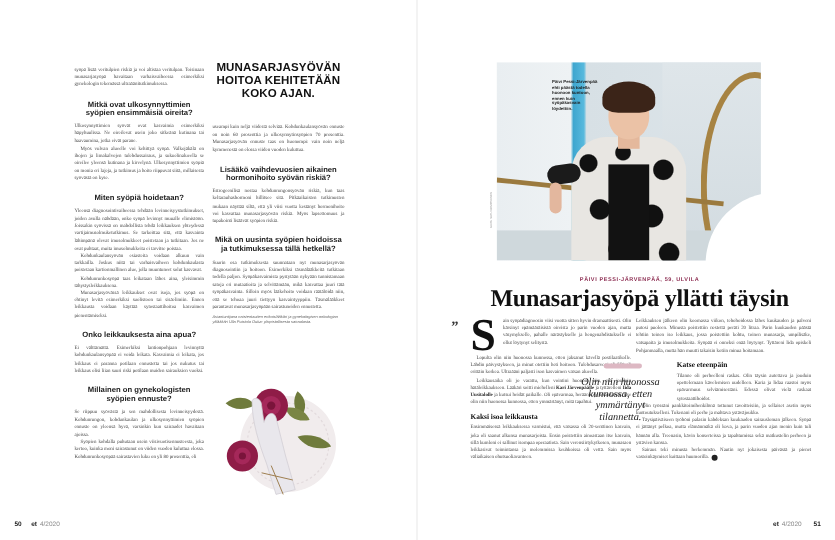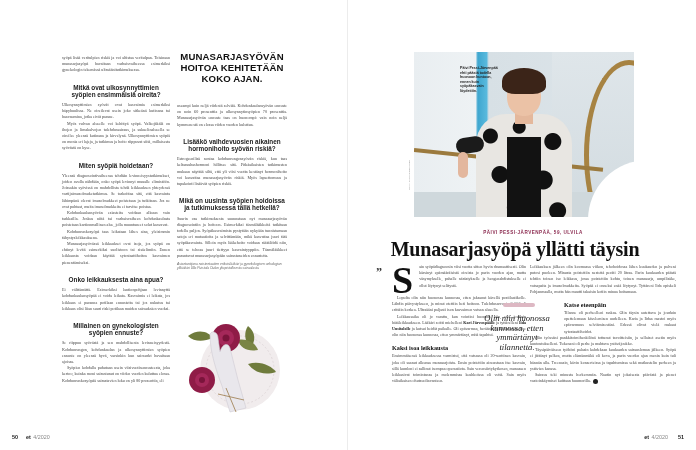--- a/index.html
+++ b/index.html
@@ -51,21 +51,21 @@
     .photo .arm { position: absolute; left: 42px; top: 85px; width: 28px; height: 16px; border-radius: 8px; background: #1b1b1b; transform: rotate(-8deg); }
     .photo .hand { position: absolute; left: 44px; top: 100px; width: 10px; height: 26px; border-radius: 5px; background: #e3b79e; }
     .photo .neck { position: absolute; left: 101px; top: 58px; width: 18px; height: 14px; background: #e4b89c; }
     .photo .face { position: absolute; left: 93px; top: 24px; width: 34px; height: 40px; border-radius: 50% 50% 46% 46%; background: #ebc2a6; }
     .photo .hair { position: absolute; left: 88px; top: 16px; width: 44px; height: 26px; border-radius: 50% 50% 30% 30%; background: #3b2418; }
     .photo-caption { position: absolute; left: 46px; top: 14px; width: 40px; font-family: "Liberation Sans", sans-serif; font-weight: bold; font-size: 3.6px; line-height: 4.5px; color: #1d1d1d; }
     .photo-credit { position: absolute; left: 408px; top: 190px; font-family: "Liberation Sans", sans-serif; font-size: 2.4px; color: #999; transform: rotate(-90deg); transform-origin: left top; white-space: nowrap; }
     .page-curl { position: absolute; left: 588px; top: 160px; width: 60px; height: 60px; background: #fff; border-radius: 60px 0 0 0; }
 
     .kicker { position: absolute; left: 370px; top: 230px; width: 326px; text-align: center; font-family: "Liberation Sans", sans-serif; font-weight: bold; font-size: 4.6px; letter-spacing: 0.5px; color: #8b2a4f; }
-    .headline { position: absolute; left: 352px; top: 237px; width: 326px; text-align: center; font-family: "Liberation Serif", serif; font-weight: 900; font-size: 20px; line-height: 24px; color: #111; letter-spacing: -0.2px; }
+    .headline { position: absolute; left: 370px; top: 237px; width: 326px; text-align: center; font-family: "Liberation Serif", serif; font-weight: 900; font-size: 20px; line-height: 24px; color: #111; letter-spacing: -0.2px; }
 
     .col-3 { left: 392px; top: 264px; width: 134px; }
     .col-3 .dropcap-wrap { position: relative; }
     .open-quote { position: absolute; left: -16px; top: 2px; font-family: "Liberation Serif", serif; font-weight: bold; font-size: 12px; line-height: 12px; color: #333; }
     .dropcap { float: left; font-family: "Liberation Serif", serif; font-weight: 900; font-size: 38px; line-height: 30px; margin: 1px 6px 0 0; color: #111; }
     .col-3 .sub-head, .col-4 .sub-head { font-family: "Liberation Serif", serif; font-weight: bold; font-size: 6.2px; line-height: 8px; color: #111; margin: 6px 0 1px 0; text-align: left; }
 
     .col-4 { left: 530px; top: 264px; width: 146px; }
     .col-4 .inset { margin-left: 34px; }
     .pull-quote-right { position: absolute; left: 484px; top: 314px; width: 66px; text-align: center; font-family: Liberation Serif, serif; font-style: italic; font-size: 8.6px; line-height: 9.6px; color: #1a1a1a; }

